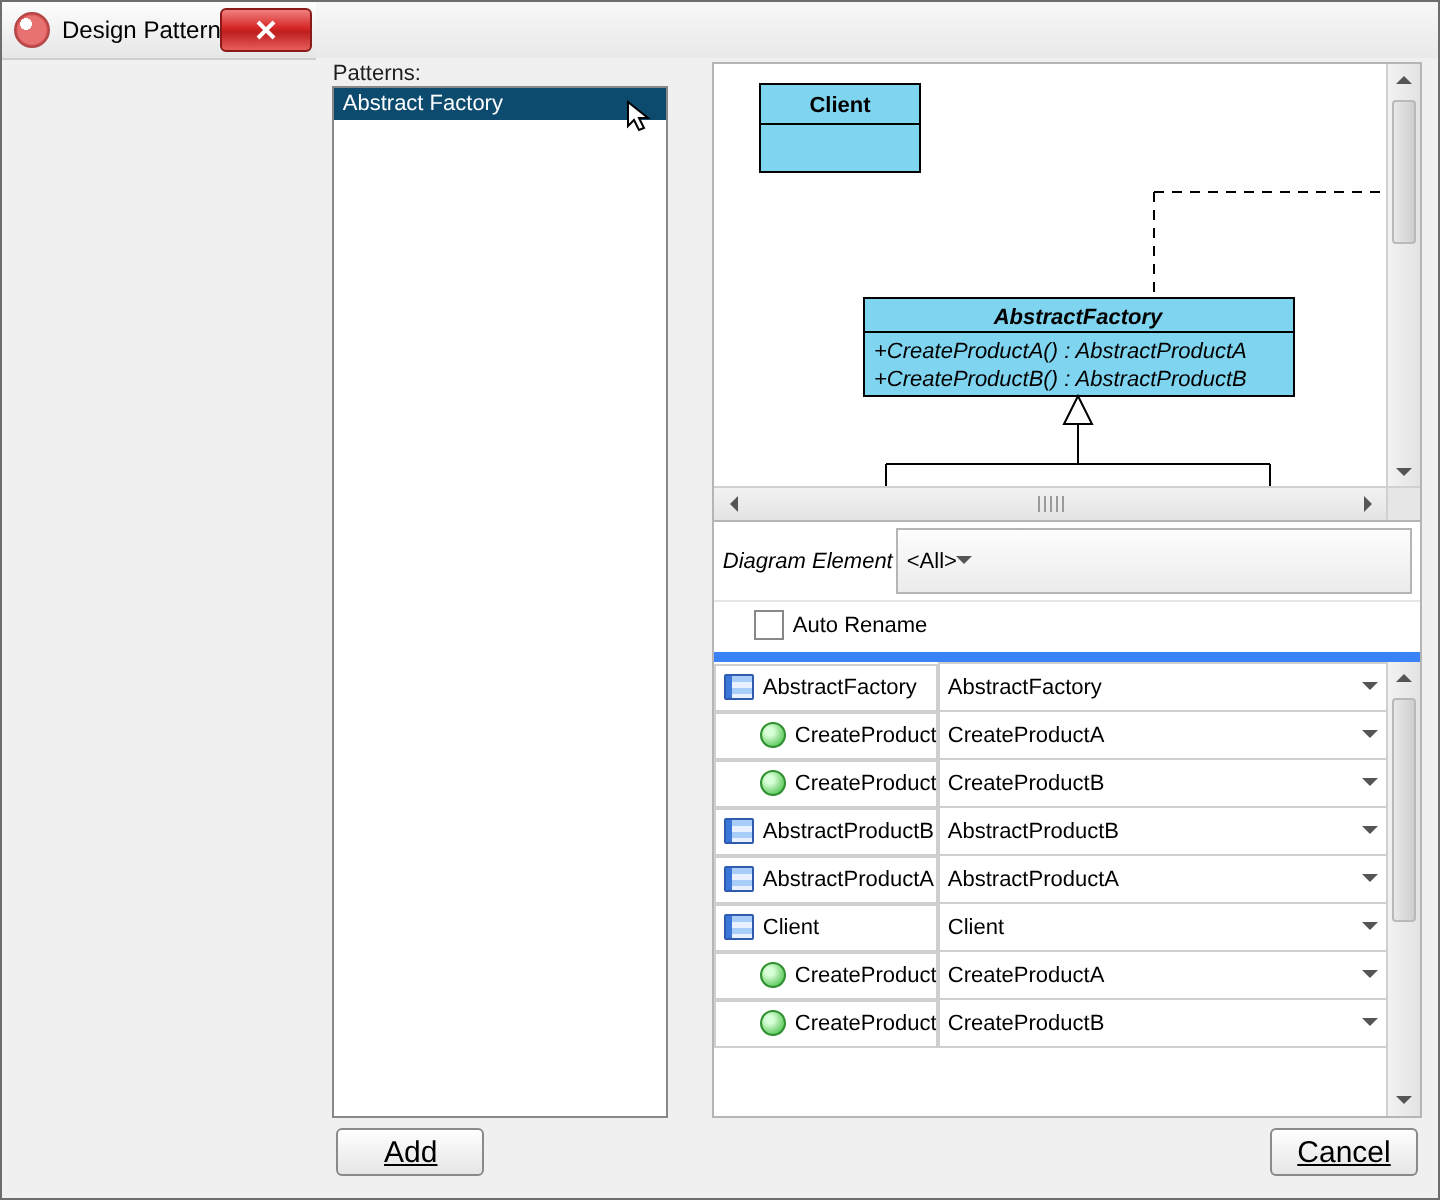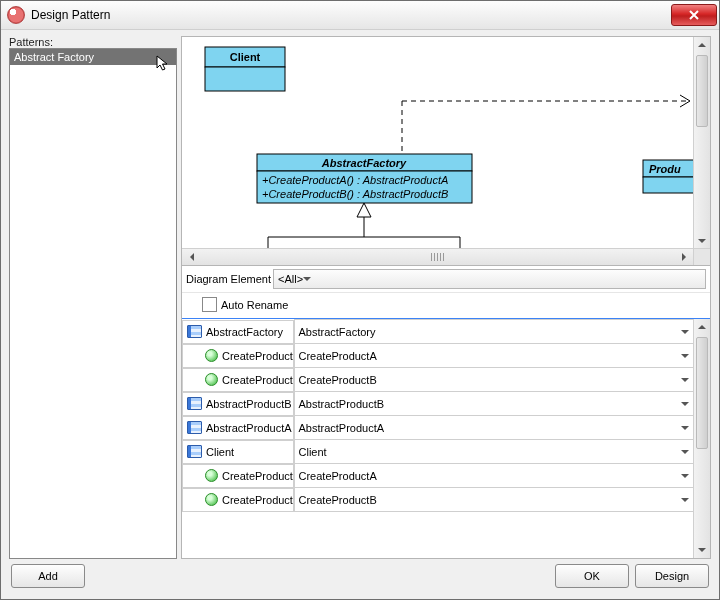--- a/index.html
+++ b/index.html
@@ -10,21 +10,21 @@
     color: #000;
     user-select: none;
   }
 
   .window {
     width:720px;
     height:600px;
     border:1px solid #6d6d6d;
     box-sizing:border-box;
     display:flex;
-    flex-direction:column;
+    flex-direction:row;
     background: linear-gradient(#f7f7f7,#e9e9e9 28px,#f0f0f0 28px);
   }
 
   
   .titlebar {
     height:28px;
     display:flex;
     align-items:center;
     padding:0 2px 0 6px;
     background: linear-gradient(#fdfdfd,#e6e6e6);
@@ -57,41 +57,42 @@
     display:flex;
     flex-direction:column;
     padding:6px 8px;
     box-sizing:border-box;
     overflow:hidden;
   }
 
   .main-row {
     flex:1;
     display:flex;
-    gap:4px;
+    gap:22px;
     overflow:hidden;
+    margin-top:24px;
   }
 
   
   .left-pane { width:168px; display:flex; flex-direction:column; }
   .left-pane .label { color:#1d1d1d; margin-bottom:0px; padding-left:0px; }
   .pattern-list {
     flex:1;
     border:1px solid #888;
     background:#fff;
     overflow:auto;
   }
   .pattern-list .item {
     padding:0px 4px;
     line-height:16px;
     white-space:nowrap;
     position:relative;
   }
   .pattern-list .item.selected {
-    background:#737373;
+    background:#0c4a6e;
     color:#fff;
   }
   .cursor {
     position:absolute;
     left:146px; top:6px;
   }
   .cursor svg{ width:16px;height:18px; }
 
   
   .right-pane {
@@ -147,33 +148,33 @@
     width:14px;
     background: repeating-linear-gradient(to right,#9a9a9a 0 1px,transparent 1px 3px);
   }
   .scroll-corner{position:absolute;right:0;bottom:0;width:16px;height:16px;background:#e6e6e6;border-left:1px solid #d0d0d0;border-top:1px solid #d0d0d0;}
 
   
   .de-row {
     display:flex; align-items:center; padding:3px 4px; gap:2px;
     border-bottom:1px solid #e6e6e6;
   }
-  .de-row .lbl { white-space:nowrap; }
+  .de-row .lbl { white-space:nowrap;font-style:italic; }
   .de-select {
-    flex:1; height:20px;
+    flex:1; height:33px;
     border:1px solid #b5b5b5;
     background:linear-gradient(#fdfdfd,#ebebeb);
     display:flex; align-items:center; 
     padding:0 4px; box-sizing:border-box;
   }
   .de-select .caret { color:#555; }
 
   .auto-row {
     display:flex; align-items:center; padding:4px 4px 6px 20px;
-    border-bottom:1px solid #3b82f6;
+    border-bottom:5px solid #3b82f6;
     gap:4px;
   }
   .chk {
     width:13px;height:13px;border:1px solid #888;background:#fff;
   }
 
   
   .table-wrap {
     flex:1; position:relative; overflow:hidden;
   }
@@ -238,21 +239,22 @@
     gap:6px;
     padding:0 2px;
   }
   .bottom-bar .spacer{flex:1;}
   .btn {
     min-width:72px; height:22px;
     border:1px solid #8a8a8a;
     border-radius:3px;
     background:linear-gradient(#fefefe,#e6e6e6);
     display:flex;align-items:center;justify-content:center;
-    font-size:11px;
+    font-size:15px;
+    text-decoration:underline;
   }
   .btn.disabled { color:#a0a0a0; border-color:#c4c4c4; background:linear-gradient(#f8f8f8,#efefef); }
 
   .tri-down::after{ content:""; display:inline-block; border:4px solid transparent; border-top-color:currentColor; transform:translateY(2px); }
   .tri-up::after{ content:""; display:inline-block; border:4px solid transparent; border-bottom-color:currentColor; transform:translateY(-2px); }
   .tri-left::after{ content:""; display:inline-block; border:4px solid transparent; border-right-color:currentColor; }
   .tri-right::after{ content:""; display:inline-block; border:4px solid transparent; border-left-color:currentColor; }
 
 </style>
 </head>
@@ -433,21 +435,18 @@
       </div>
 
     </div>
 
     <div class="bottom-bar">
       <div class="btn">
           <span>Add</span>
         </div>
       <span class="spacer"></span>
       <div class="btn">
-          <span>OK</span>
-        </div>
-      <div class="btn">
-          <span>Design</span>
+          <span>Cancel</span>
         </div>
     </div>
 
   </div>
 </div>
 
 </body></html>

